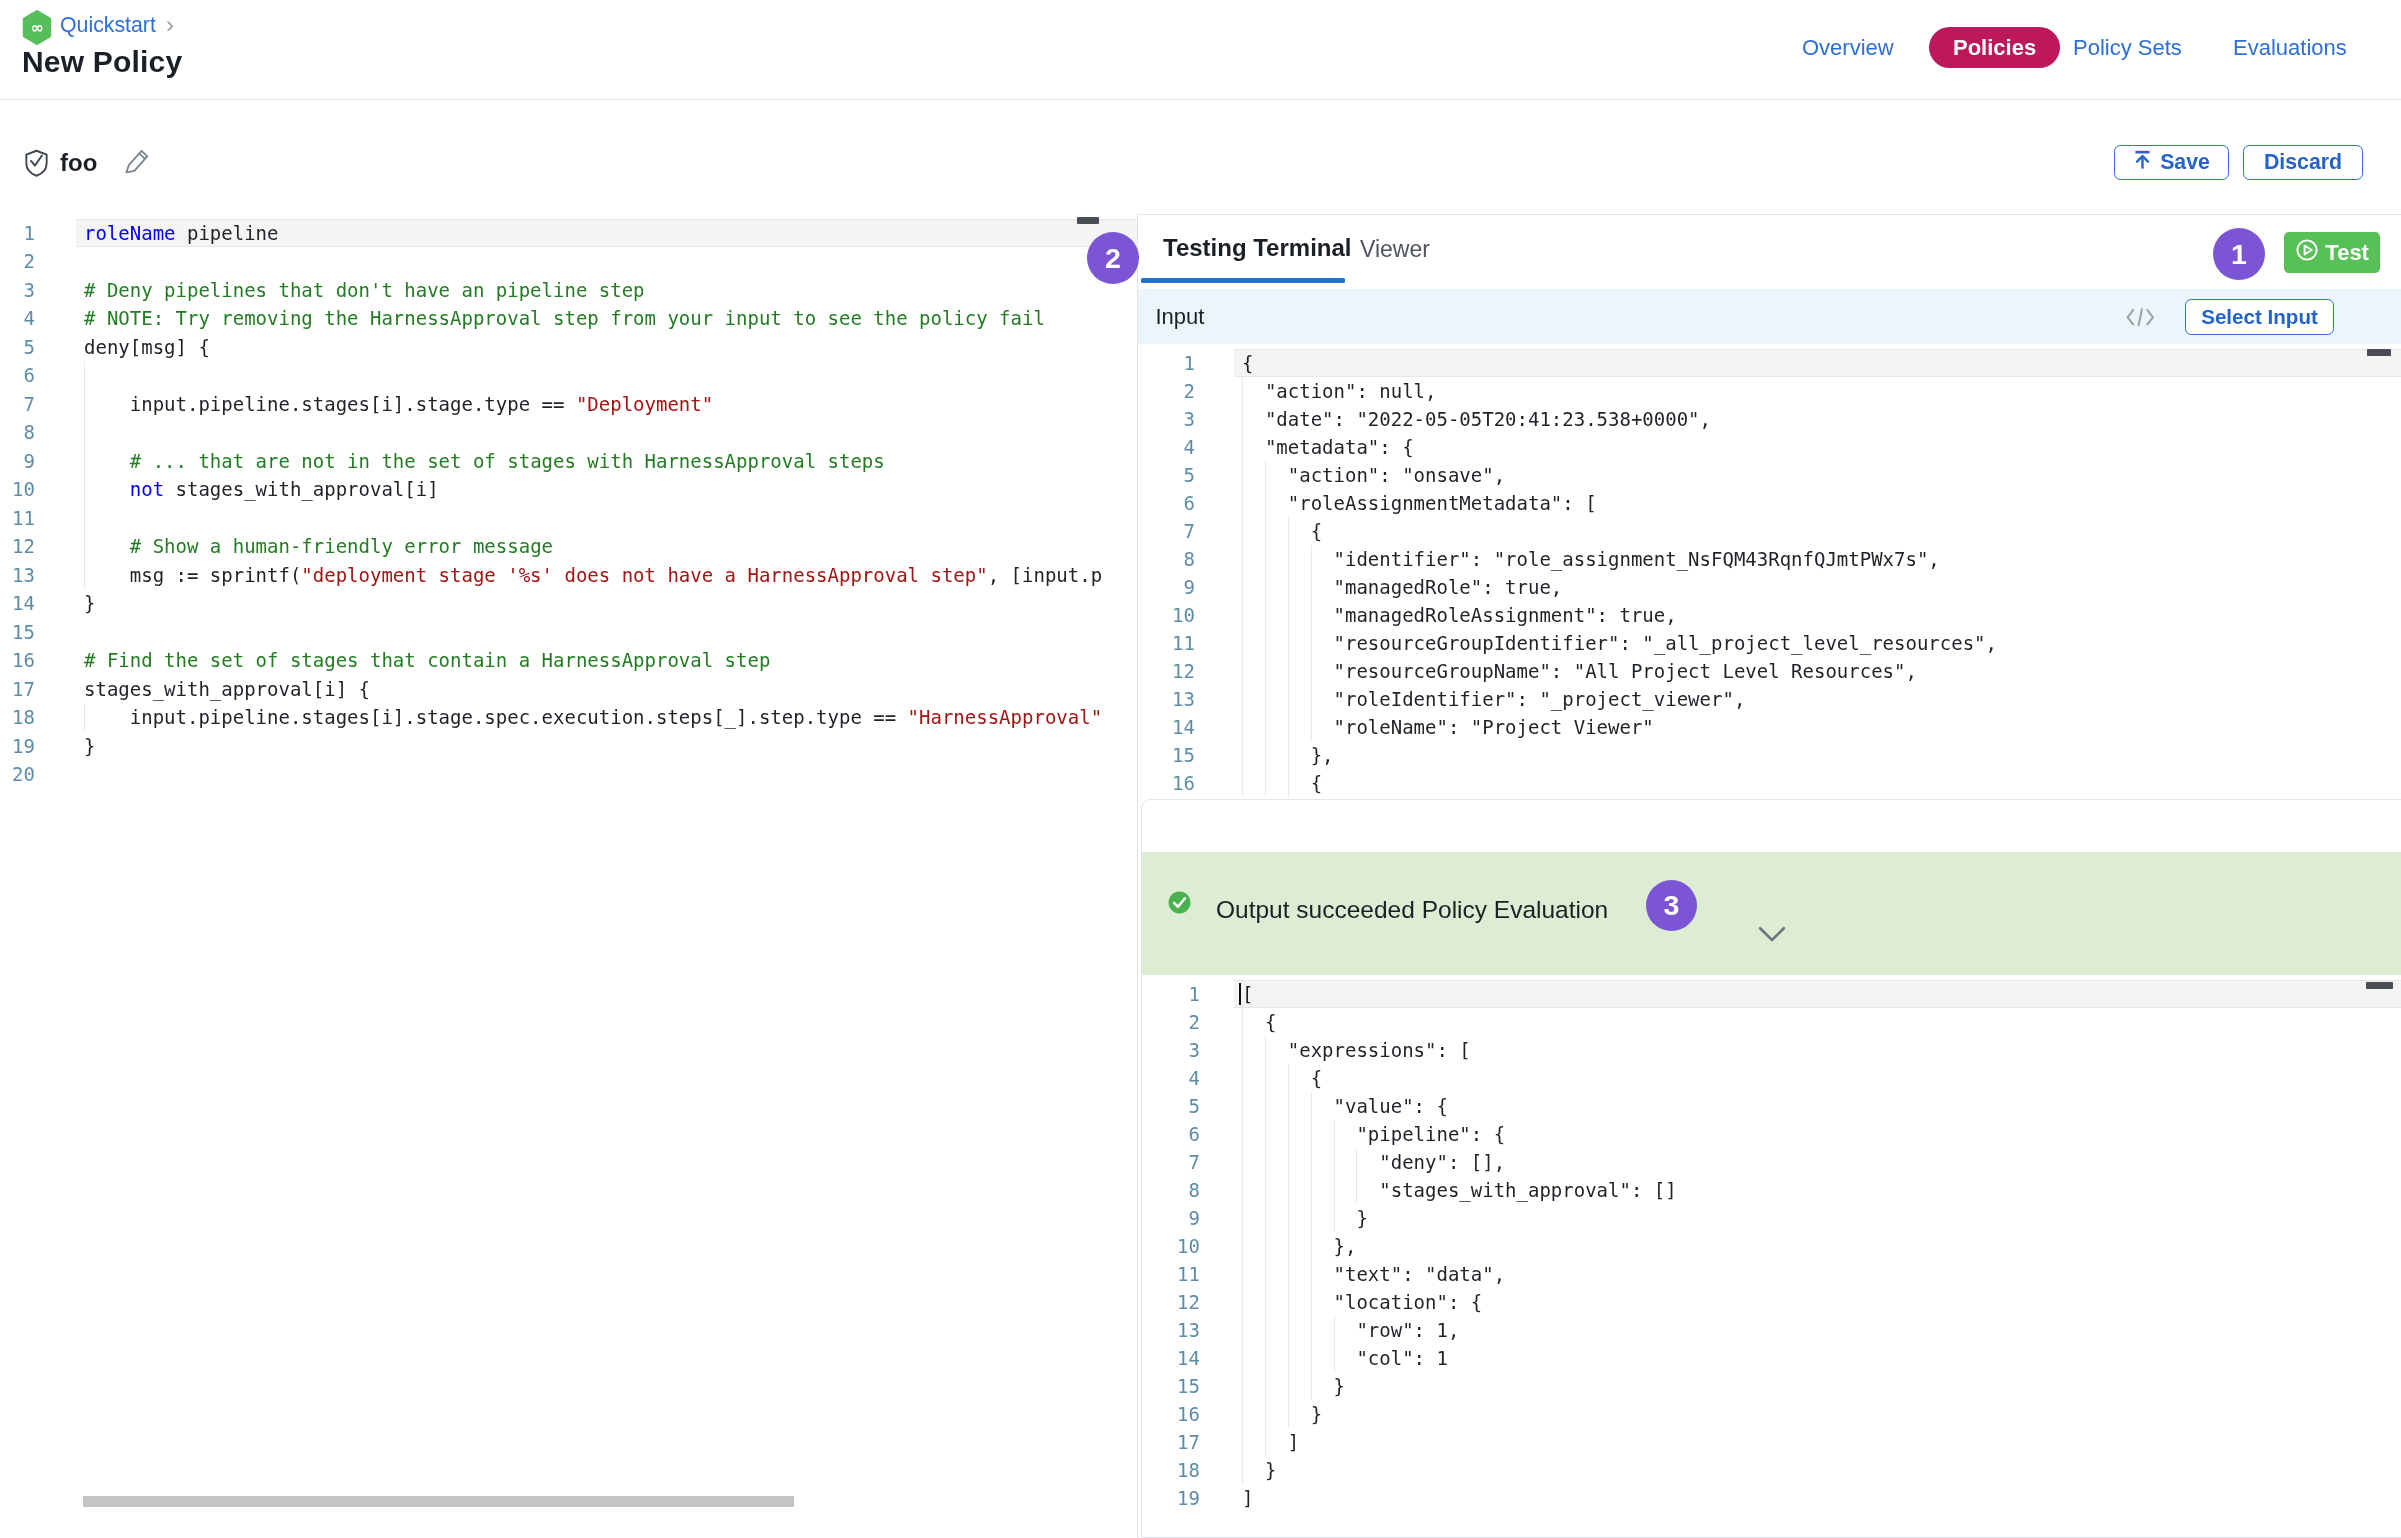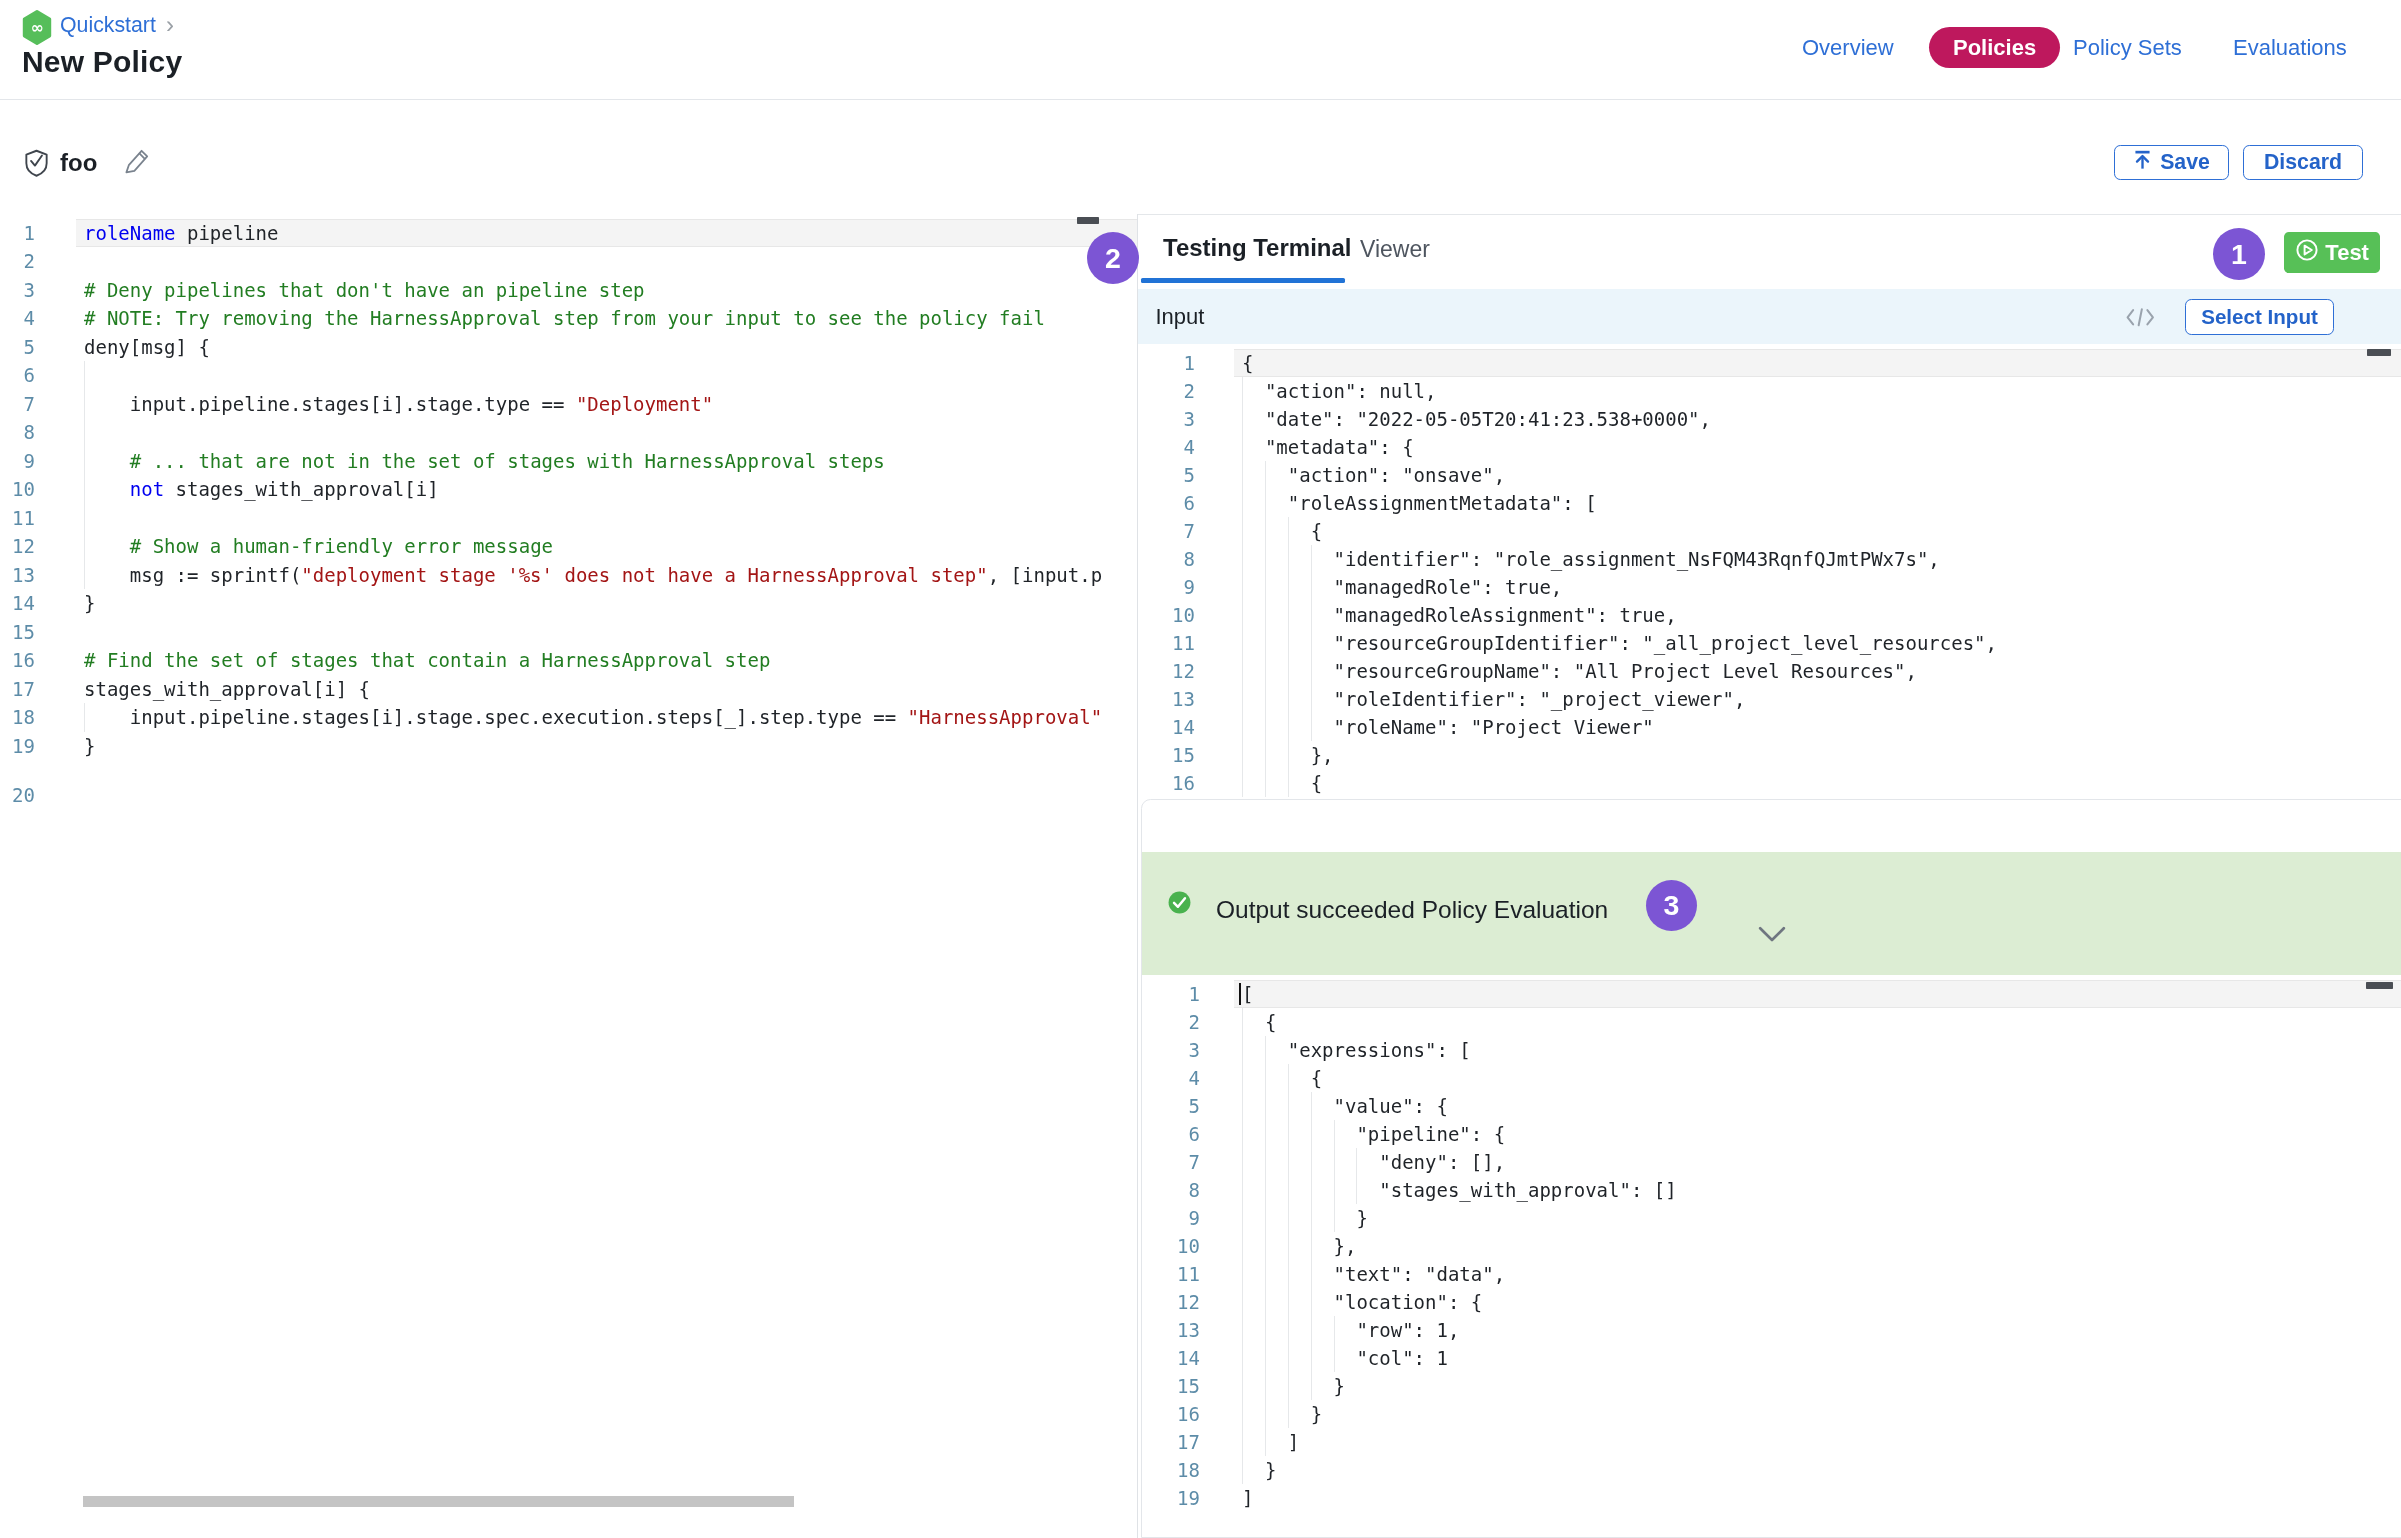--- a/index.html
+++ b/index.html
@@ -121,21 +121,21 @@
       <div class="code-line" style="height: 28.5px; line-height: 28.5px;"><span class="ln" style="width: 35px; line-height: 28.5px;">10</span><span class="guide" style="left: calc(0ch + 84px);"></span><span class="codetxt" style="left: 84px; line-height: 28.5px;"><span class="pl">    </span><span class="kw">not</span><span class="pl"> stages_with_approval[i]</span></span></div>
       <div class="code-line" style="height: 28.5px; line-height: 28.5px;"><span class="ln" style="width: 35px; line-height: 28.5px;">11</span><span class="guide" style="left: calc(0ch + 84px);"></span><span class="codetxt" style="left: 84px; line-height: 28.5px;"></span></div>
       <div class="code-line" style="height: 28.5px; line-height: 28.5px;"><span class="ln" style="width: 35px; line-height: 28.5px;">12</span><span class="guide" style="left: calc(0ch + 84px);"></span><span class="codetxt" style="left: 84px; line-height: 28.5px;"><span class="pl">    </span><span class="cm"># Show a human-friendly error message</span></span></div>
       <div class="code-line" style="height: 28.5px; line-height: 28.5px;"><span class="ln" style="width: 35px; line-height: 28.5px;">13</span><span class="guide" style="left: calc(0ch + 84px);"></span><span class="codetxt" style="left: 84px; line-height: 28.5px;"><span class="pl">    msg := sprintf(</span><span class="st">"deployment stage '%s' does not have a HarnessApproval step"</span><span class="pl">, [input.p</span></span></div>
       <div class="code-line" style="height: 28.5px; line-height: 28.5px;"><span class="ln" style="width: 35px; line-height: 28.5px;">14</span><span class="codetxt" style="left: 84px; line-height: 28.5px;"><span class="pl">}</span></span></div>
       <div class="code-line" style="height: 28.5px; line-height: 28.5px;"><span class="ln" style="width: 35px; line-height: 28.5px;">15</span><span class="codetxt" style="left: 84px; line-height: 28.5px;"></span></div>
       <div class="code-line" style="height: 28.5px; line-height: 28.5px;"><span class="ln" style="width: 35px; line-height: 28.5px;">16</span><span class="codetxt" style="left: 84px; line-height: 28.5px;"><span class="cm"># Find the set of stages that contain a HarnessApproval step</span></span></div>
       <div class="code-line" style="height: 28.5px; line-height: 28.5px;"><span class="ln" style="width: 35px; line-height: 28.5px;">17</span><span class="codetxt" style="left: 84px; line-height: 28.5px;"><span class="pl">stages_with_approval[i] {</span></span></div>
       <div class="code-line" style="height: 28.5px; line-height: 28.5px;"><span class="ln" style="width: 35px; line-height: 28.5px;">18</span><span class="guide" style="left: calc(0ch + 84px);"></span><span class="codetxt" style="left: 84px; line-height: 28.5px;"><span class="pl">    input.pipeline.stages[i].stage.spec.execution.steps[_].step.type == </span><span class="st">"HarnessApproval"</span></span></div>
       <div class="code-line" style="height: 28.5px; line-height: 28.5px;"><span class="ln" style="width: 35px; line-height: 28.5px;">19</span><span class="codetxt" style="left: 84px; line-height: 28.5px;"><span class="pl">}</span></span></div>
-      <div class="code-line" style="height: 28.5px; line-height: 28.5px;"><span class="ln" style="width: 35px; line-height: 28.5px; margin-top: 21px;">20</span><span class="codetxt" style="left: 84px; line-height: 28.5px;"></span></div>
+      <div class="code-line" style="height: 28.5px; line-height: 28.5px;"><span class="ln" style="width: 35px; line-height: 28.5px;">20</span><span class="codetxt" style="left: 84px; line-height: 28.5px;"></span></div>
     </div>
   <div class="minimap-dash" style="left:1077px; top:217px; width:22px; height:7.1px;"></div>
   <div class="hscrollbar" style="left:83px; top:1496px; width:711px; height:11px;"></div>
 
   <div class="tab-active">Testing Terminal</div>
   <div class="tab-underline" style="background: rgb(33, 115, 214);"></div>
   <div class="tab-idle">Viewer</div>
 
   <div class="badge" style="left: 1087px; top: 232px; background: rgb(124, 85, 212);">2</div>
   <div class="badge" style="left: 2213px; top: 228px; background: rgb(124, 85, 212);">1</div>

